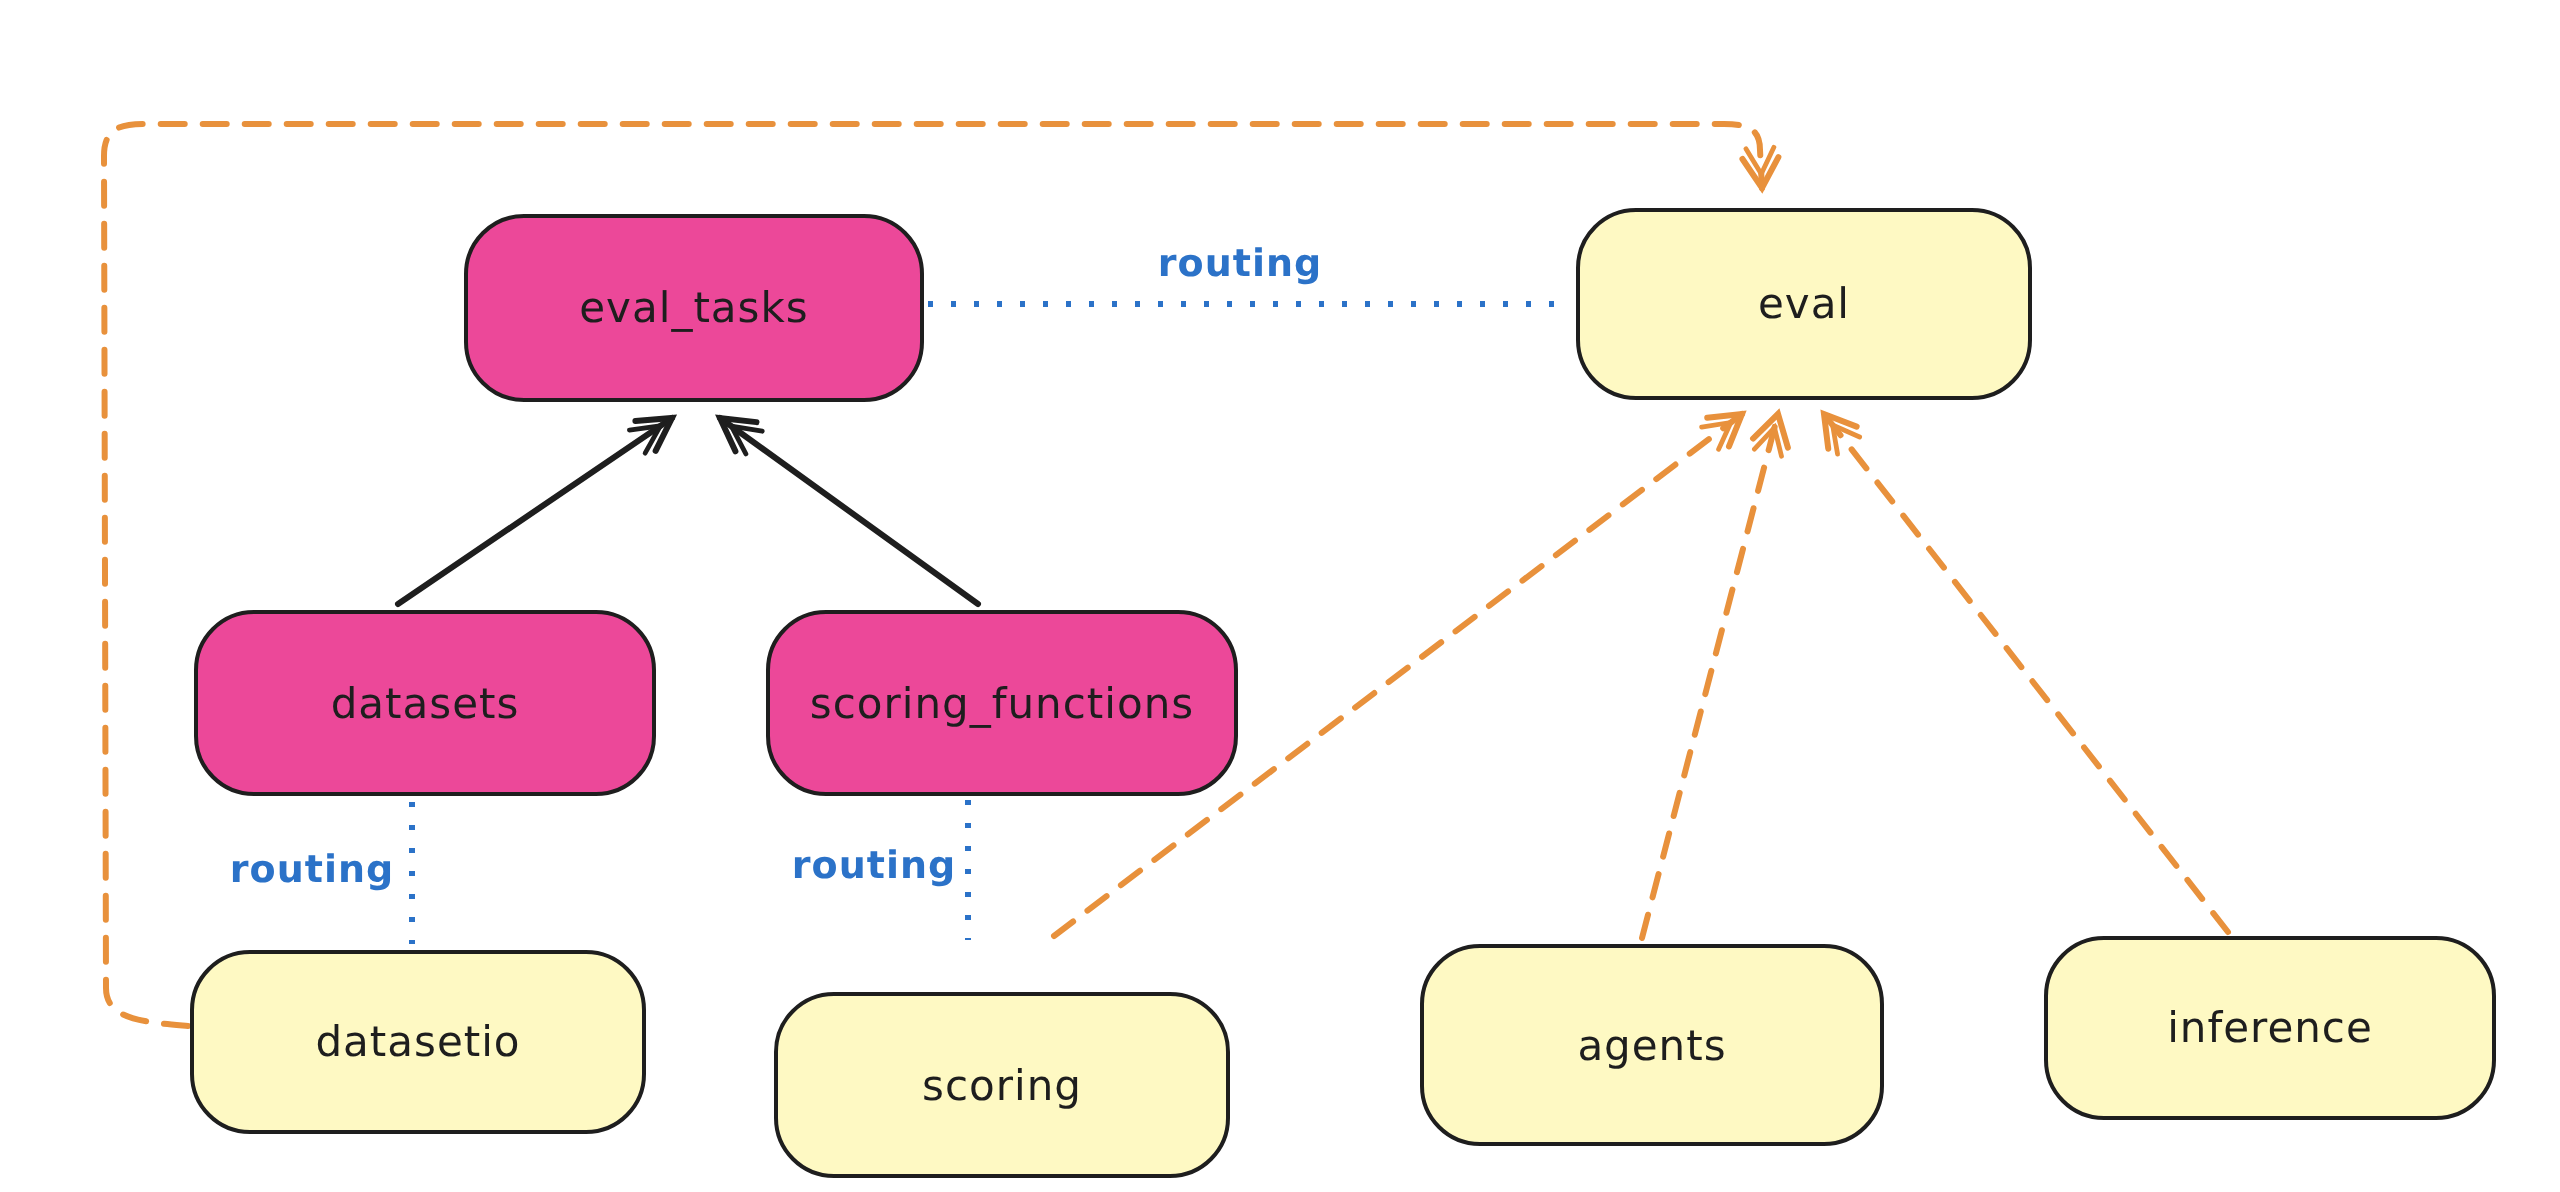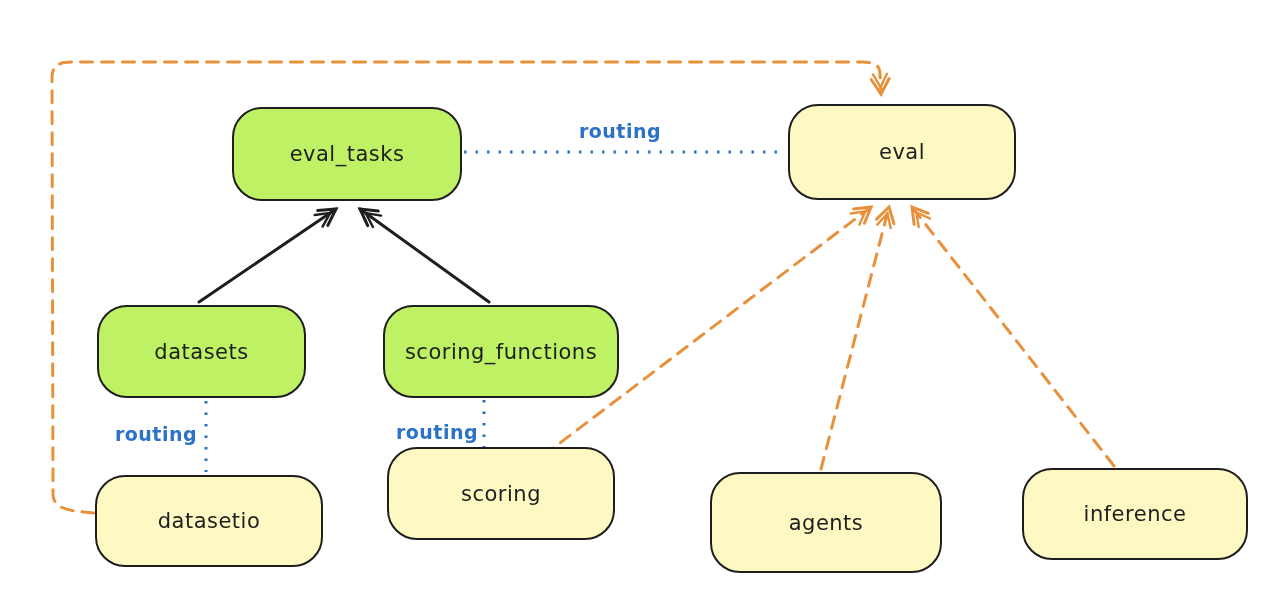--- a/index.html
+++ b/index.html
@@ -24,21 +24,21 @@
   marker { overflow: visible; }
   .node {
     position: absolute;
     box-sizing: border-box;
     border: 2.5px solid #1e1e1e;
     border-radius: 30px;
     display: flex;
     align-items: center;
     justify-content: center;
   }
-  .node.blue  { background: #bef264; }
+  .node.blue  { background: #ec4899; }
   .node.green { background: #fef9c3; }
   .node-label {
     font-size: 21px;
     color: #1e1e1e;
     letter-spacing: 0.5px;
     white-space: nowrap;
   }
   text.routing-label {
     font-size: 19px;
     font-weight: 600;
@@ -81,33 +81,33 @@
   </svg>
 
   <div class="node blue" style="left:232px; top:107px; width:230px; height:94px;">
     <span class="node-label">eval_tasks</span>
   </div>
 
   <div class="node green" style="left:788px; top:104px; width:228px; height:96px;">
     <span class="node-label">eval</span>
   </div>
 
-  <div class="node blue" style="left:97px; top:305px; width:209px; height:93px;text-align:center;">
+  <div class="node blue" style="left:97px; top:305px; width:231px; height:93px;text-align:center;">
     <span class="node-label">datasets</span>
   </div>
 
   <div class="node blue" style="left:383px; top:305px; width:236px; height:93px;">
     <span class="node-label">scoring_functions</span>
   </div>
 
   <div class="node green" style="left:95px; top:475px; width:228px; height:92px;">
     <span class="node-label">datasetio</span>
   </div>
 
-  <div class="node green" style="left:387px; top:447px; width:228px; height:93px;">
+  <div class="node green" style="left:387px; top:496px; width:228px; height:93px;">
     <span class="node-label">scoring</span>
   </div>
 
   <div class="node green" style="left:710px; top:472px; width:232px; height:101px;">
     <span class="node-label">agents</span>
   </div>
 
   <div class="node green" style="left:1022px; top:468px; width:226px; height:92px;">
     <span class="node-label">inference</span>
   </div>

